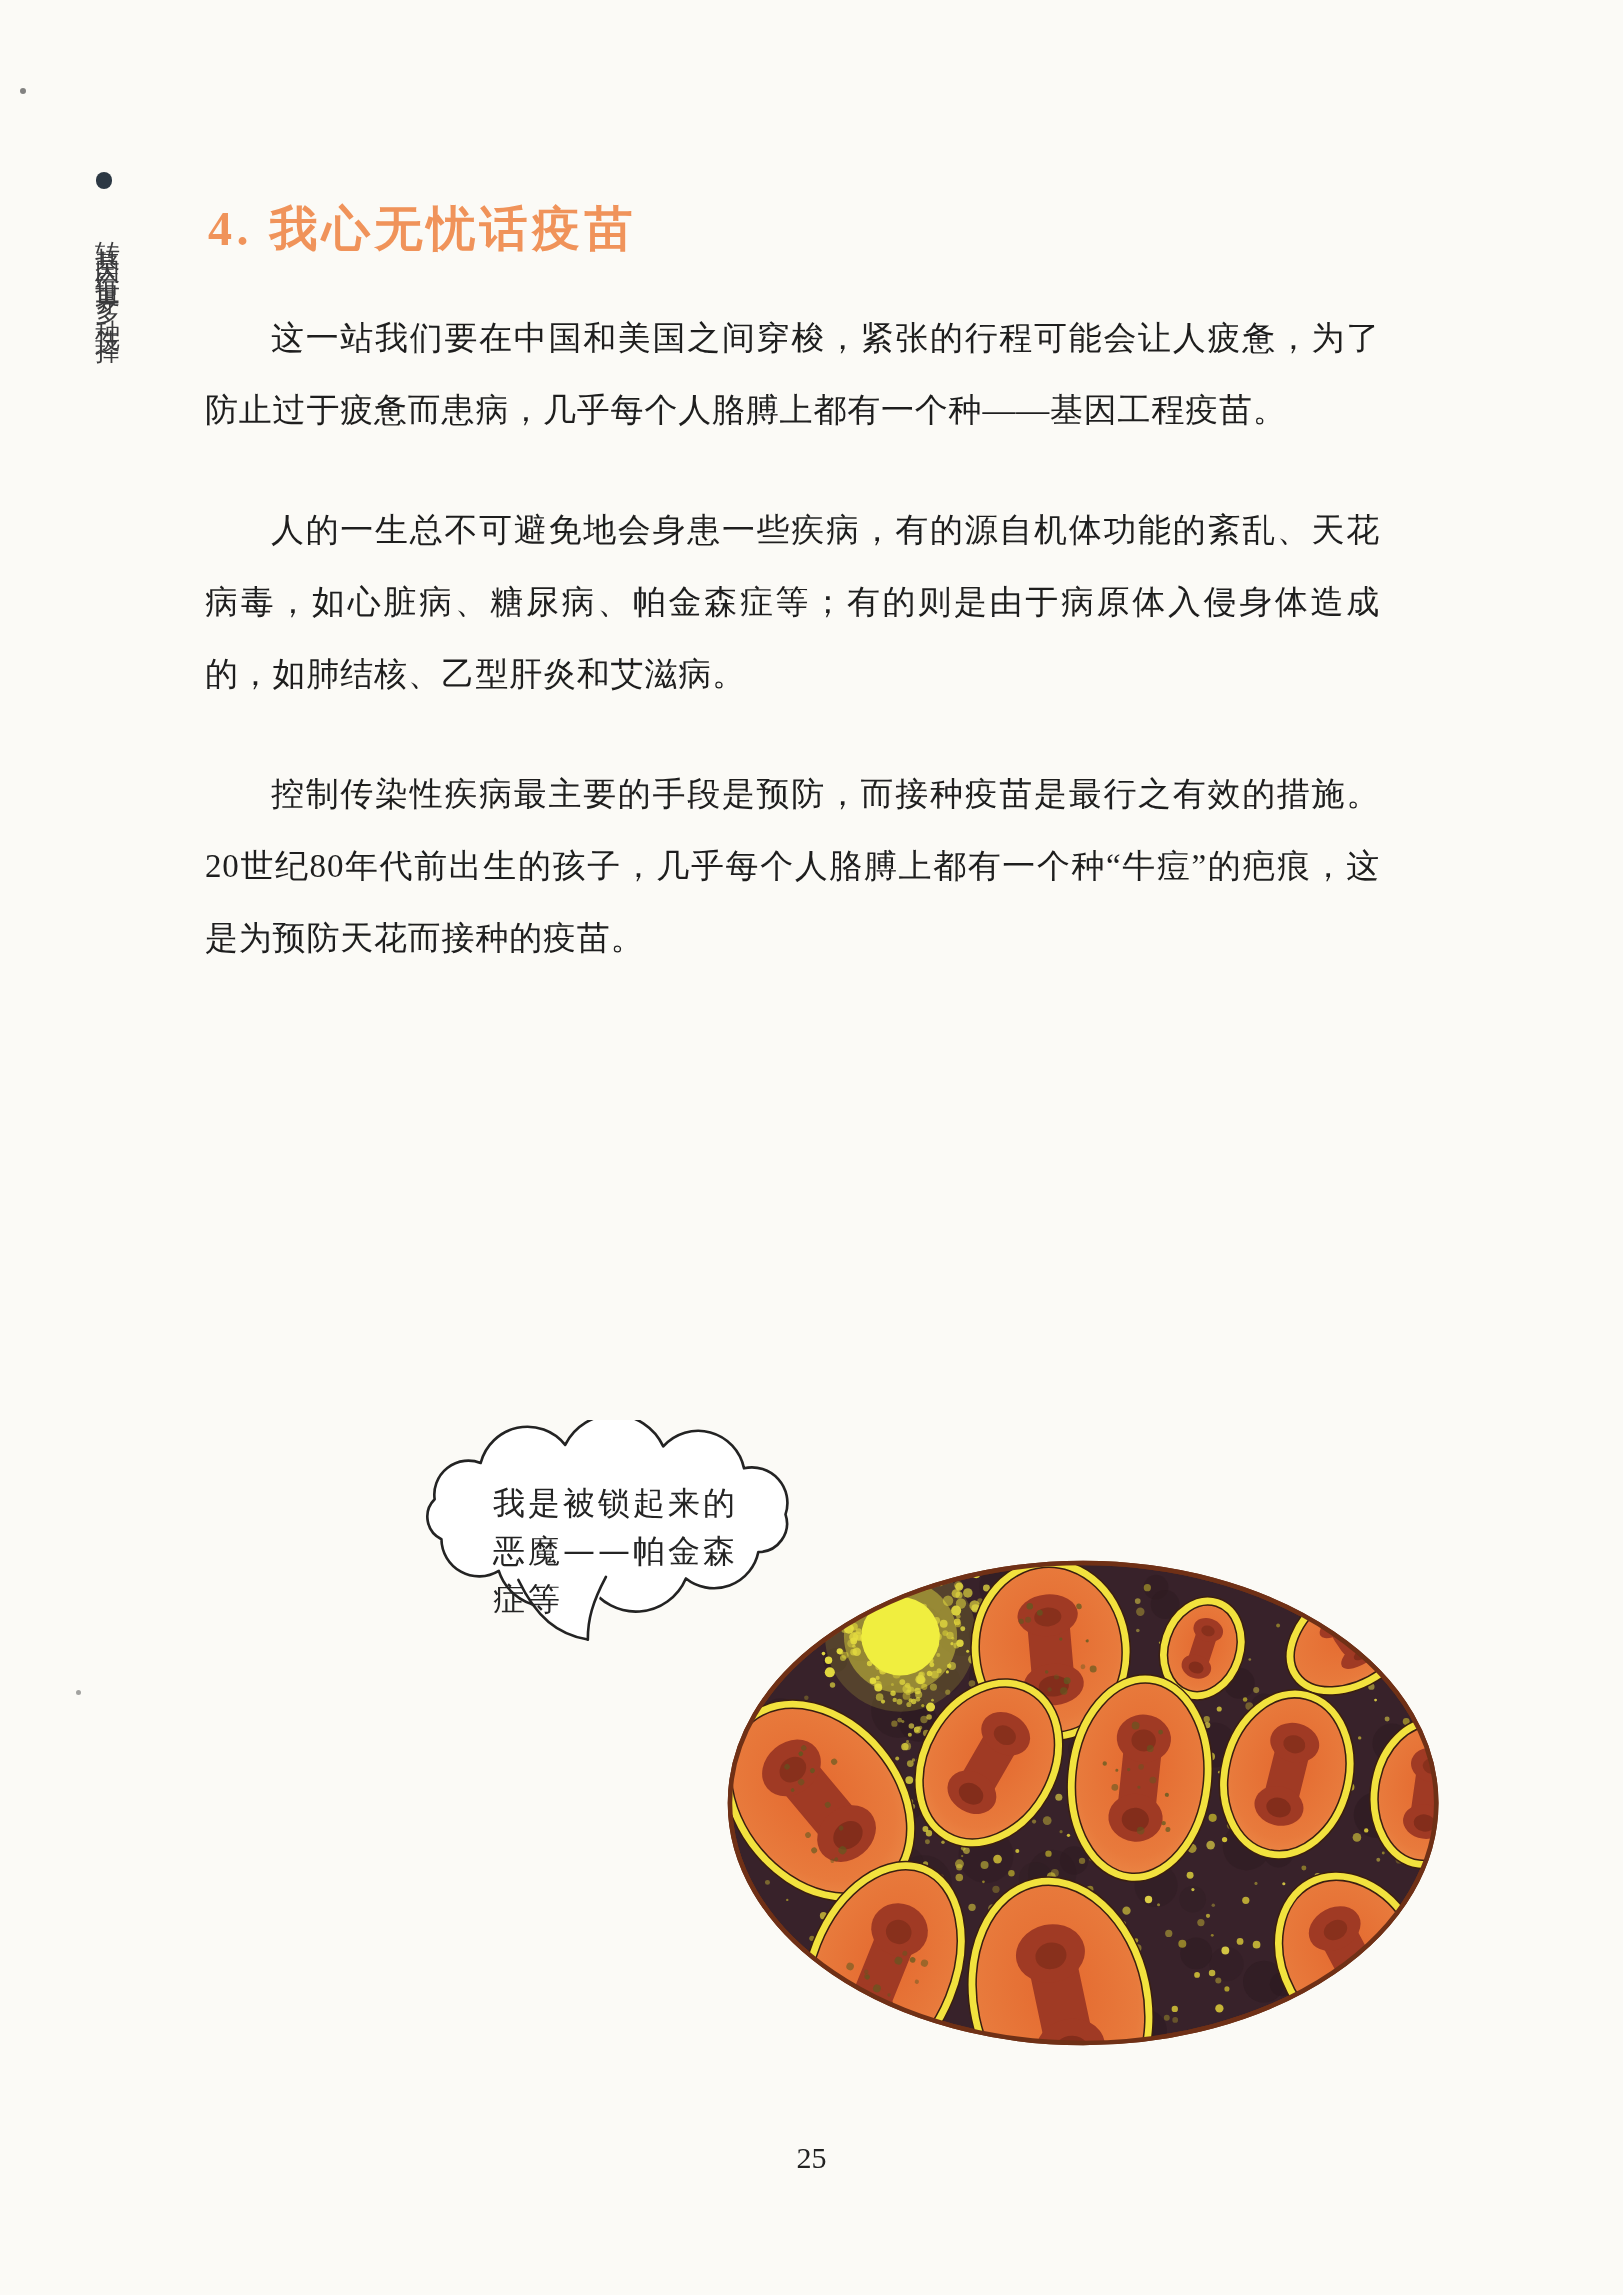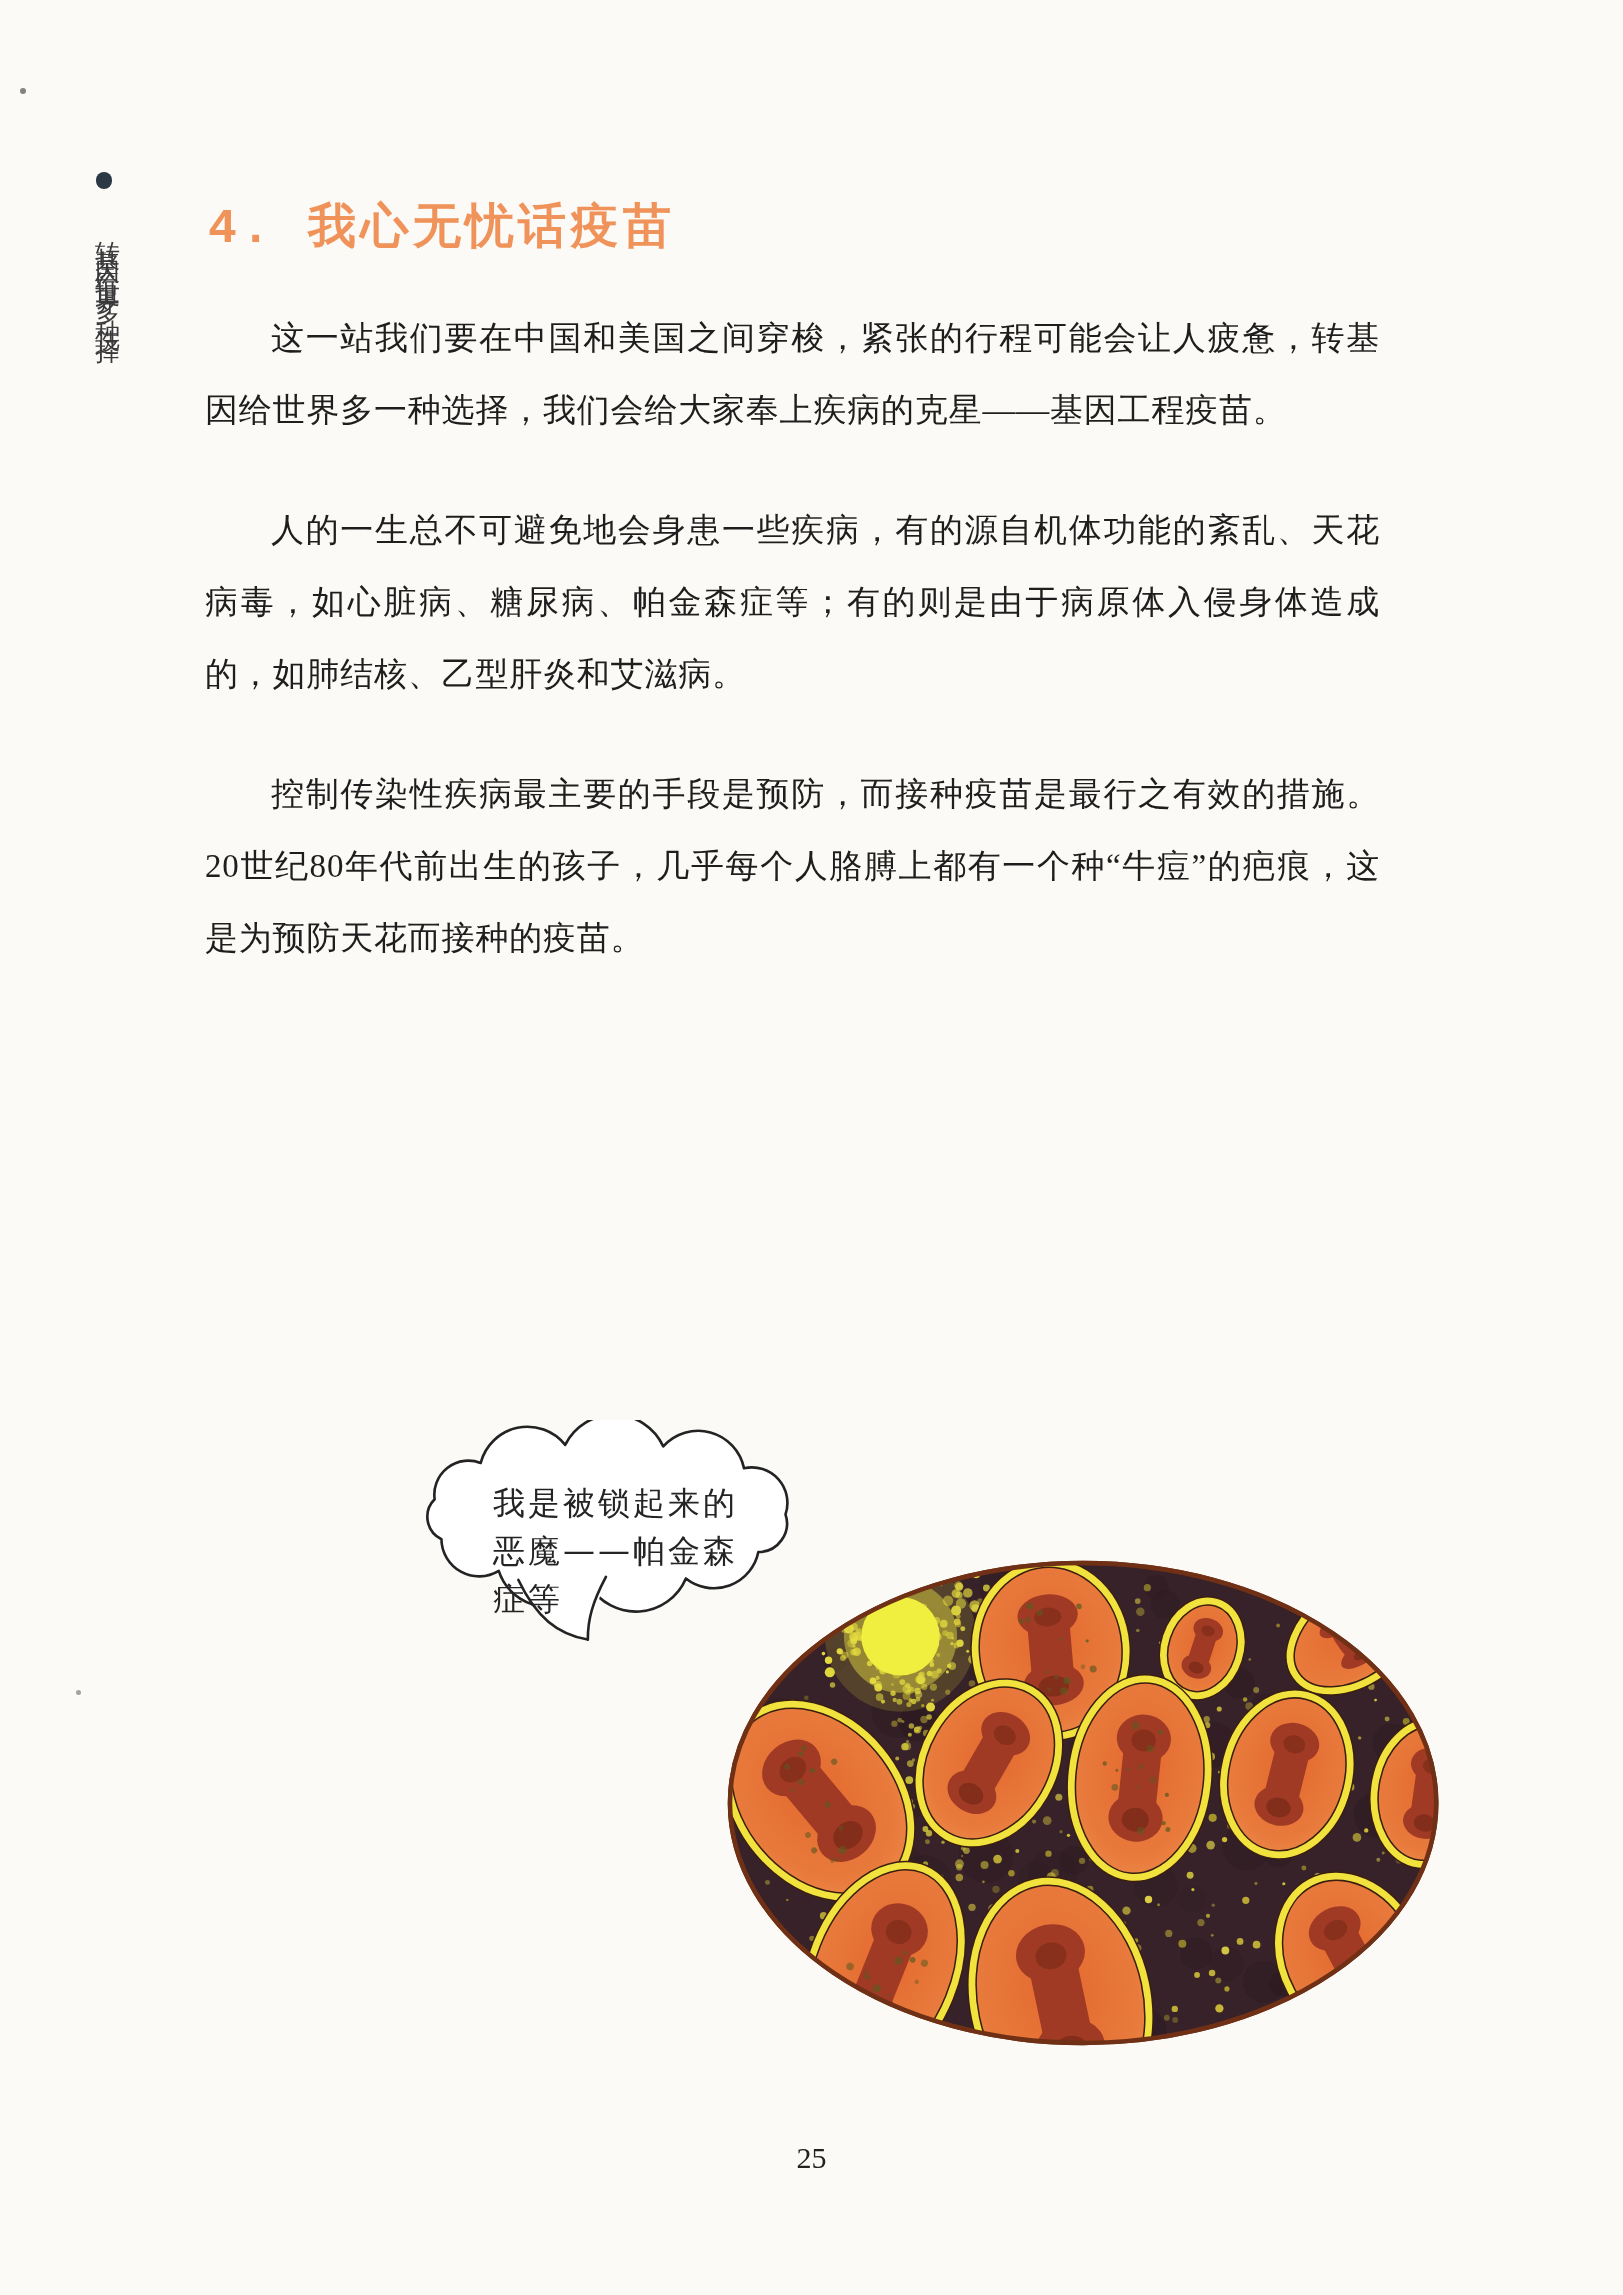--- a/index.html
+++ b/index.html
@@ -18,21 +18,21 @@
     margin-top:32px;margin-left:6px;
     writing-mode:vertical-rl;text-orientation:upright;
     font-size:25px;letter-spacing:9.8px;color:#3a3a3c;
     font-family:"Liberation Serif","DejaVu Serif",serif;
   }
   
   #heading{
     position:absolute;left:208px;top:175px;
     font-size:48px;line-height:60px;font-weight:bold;
     letter-spacing:4.5px;
-    font-family:Liberation Mono, monospace;
+    font-family:Liberation Serif, serif;
     margin-top:24px;
   }
   
   #bodytext{position:absolute;left:205px;top:302px;width:1175px;}
   #bodytext p{
     margin:0 0 48px 0;
     font-size:33px;line-height:72px;
     text-indent:66px;text-align:justify;
     letter-spacing:0.8px;
   }
@@ -67,21 +67,21 @@
   <div class="speck" id="speck2"></div>
 
   <div id="sidebar">
     <div id="side-bullet" style="background: rgb(44, 56, 68);"></div>
     <div id="side-text">转基因给世界多一种选择</div>
   </div>
 
   <h1 id="heading" style="color: rgb(240, 147, 90);">4. 我心无忧话疫苗</h1>
 
   <div id="bodytext">
-    <p>这一站我们要在中国和美国之间穿梭，紧张的行程可能会让人疲惫，转基因给世界多一种选择，我们会给大家奉上疾病的克星——基因工程疫苗。</p>
+    <p>这一站我们要在中国和美国之间穿梭，紧张的行程可能会让人疲惫，为了防止过于疲惫而患病，几乎每个人胳膊上都有一个种——基因工程疫苗。</p>
     <p>人的一生总不可避免地会身患一些疾病，有的源自机体功能的紊乱、天花病毒，如心脏病、糖尿病、帕金森症等；有的则是由于病原体入侵身体造成的，如肺结核、乙型肝炎和艾滋病。</p>
     <p>控制传染性疾病最主要的手段是预防，而接种疫苗是最行之有效的措施。20世纪80年代前出生的孩子，几乎每个人胳膊上都有一个种“牛痘”的疤痕，这是为预防天花而接种的疫苗。</p>
   </div>
 
   <div id="bubble">
     <svg width="423" height="249" viewBox="0 0 560 330">
 
       <path d="M500 125
                A38 38 0 0 1 464 175
                A60 60 0 0 1 368 210

